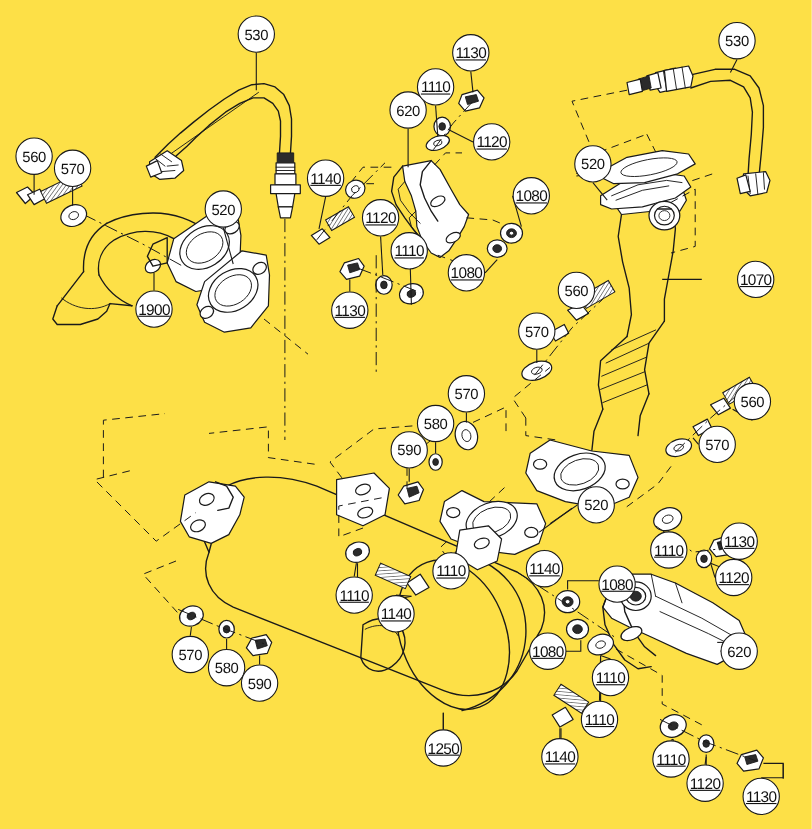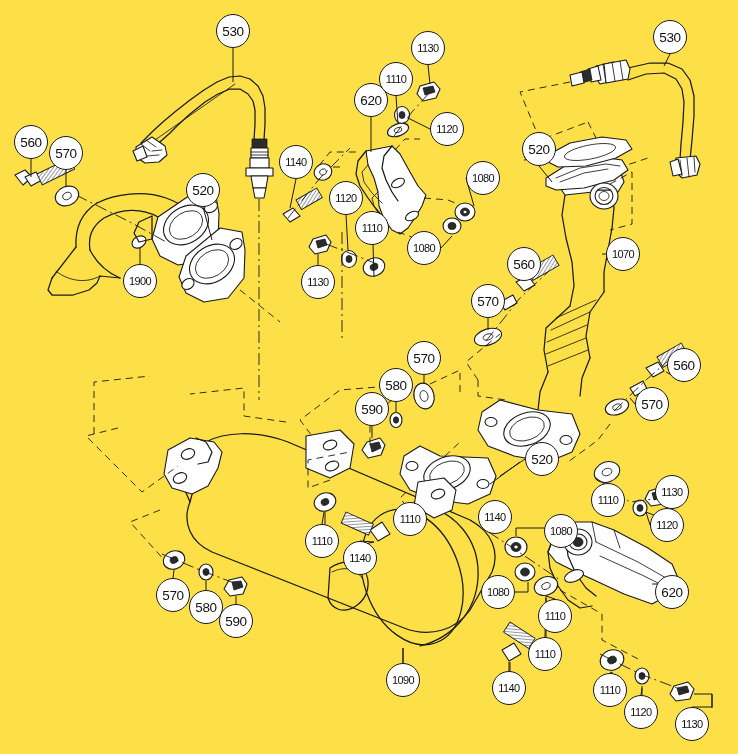--- a/index.html
+++ b/index.html
@@ -21,21 +21,21 @@
     border-radius:50%;
     background:#ffffff;
     display:flex;align-items:center;justify-content:center;
     font-family:"Liberation Sans", sans-serif;
     font-size:13.5px;
     color:#111111;
     letter-spacing:-0.3px;
     box-sizing:border-box;
     z-index:20;
   }
-  .callout.w4{font-size:11px;letter-spacing:-0.6px;}
+  .callout.w4{font-size:14px;letter-spacing:-0.6px;text-decoration:underline;}
 </style>
 </head>
 <body>
 
 <div id="diagram">
 
   <svg id="artwork" viewBox="0 0 738 754" xmlns="http://www.w3.org/2000/svg">
     <defs>
       <style>
         .ln{fill:none;stroke:#1a1a1a;stroke-width:1.25;stroke-linecap:round;stroke-linejoin:round;}
@@ -464,21 +464,21 @@
       </div>
       <div class="callout w4" style="left: 424px; top: 248px;">
         <span>1080</span>
       </div>
       <div class="callout" style="left: 670px; top: 37px;">
         <span>530</span>
       </div>
       <div class="callout" style="left: 539px; top: 149px;">
         <span>520</span>
       </div>
-      <div class="callout w4" style="left: 623px; top: 254px;">
+      <div class="callout w4" style="left: 687px; top: 254px;">
         <span>1070</span>
       </div>
       <div class="callout" style="left: 524px; top: 264px;">
         <span>560</span>
       </div>
       <div class="callout" style="left: 488px; top: 301px;">
         <span>570</span>
       </div>
       <div class="callout" style="left: 684px; top: 365px;">
         <span>560</span>
@@ -534,21 +534,21 @@
       <div class="callout w4" style="left: 667px; top: 525px;">
         <span>1120</span>
       </div>
       <div class="callout" style="left: 672px; top: 592px;">
         <span>620</span>
       </div>
       <div class="callout w4" style="left: 555px; top: 616px;">
         <span>1110</span>
       </div>
       <div class="callout w4" style="left: 403px; top: 680px;">
-        <span>1090</span>
+        <span>1250</span>
       </div>
       <div class="callout w4" style="left: 509px; top: 688px;">
         <span>1140</span>
       </div>
       <div class="callout w4" style="left: 545px; top: 654px;">
         <span>1110</span>
       </div>
       <div class="callout w4" style="left: 610px; top: 690px;">
         <span>1110</span>
       </div>

